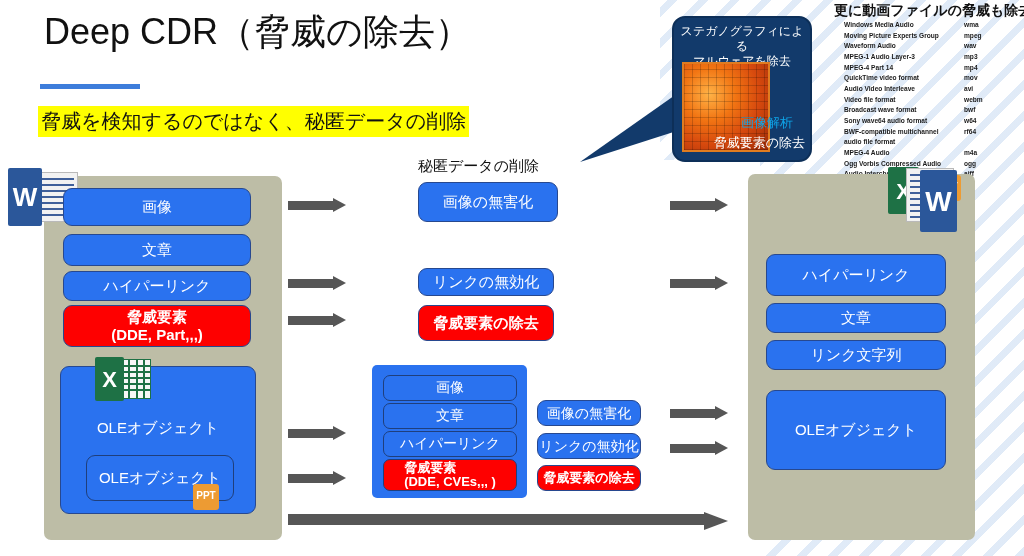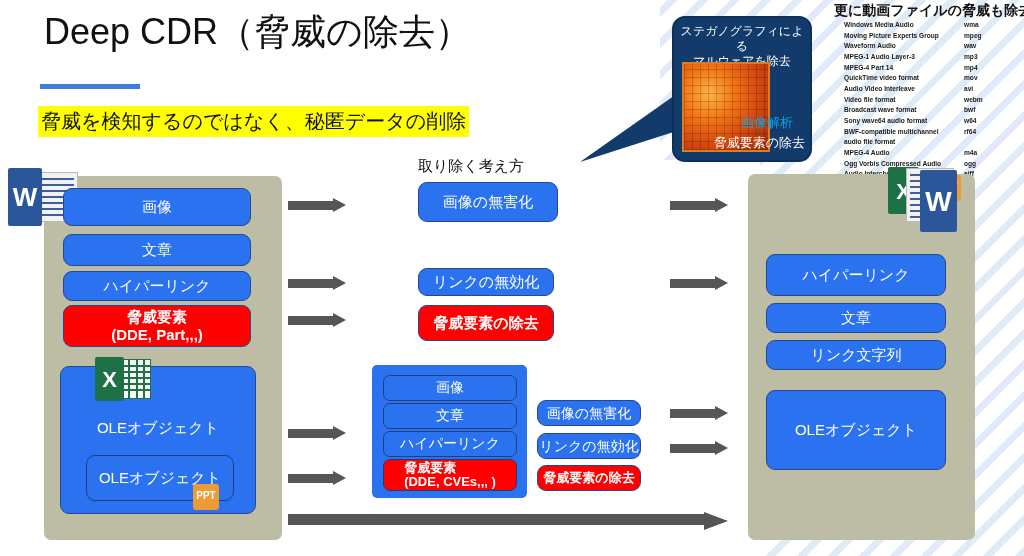--- a/index.html
+++ b/index.html
@@ -338,21 +338,21 @@
   </div>
   <div class="arrow" style="left:288px;top:426px;width:58px;">
     <div class="shaft" style="width:45px;"></div>
       <div class="head" style="left:45px;"></div>
   </div>
   <div class="arrow" style="left:288px;top:471px;width:58px;">
     <div class="shaft" style="width:45px;"></div>
       <div class="head" style="left:45px;"></div>
   </div>
 
-  <div class="abs" id="mid-caption">取り除く考え方</div>
+  <div class="abs" id="mid-caption">秘匿データの削除</div>
   <div class="abs box blue" id="mb-image">
       <span>画像の無害化</span>
     </div>
   <div class="abs box blue" id="mb-link">
       <span>リンクの無効化</span>
     </div>
   <div class="abs box red" id="mb-threat">
       <span>脅威要素の除去</span>
     </div>
 

